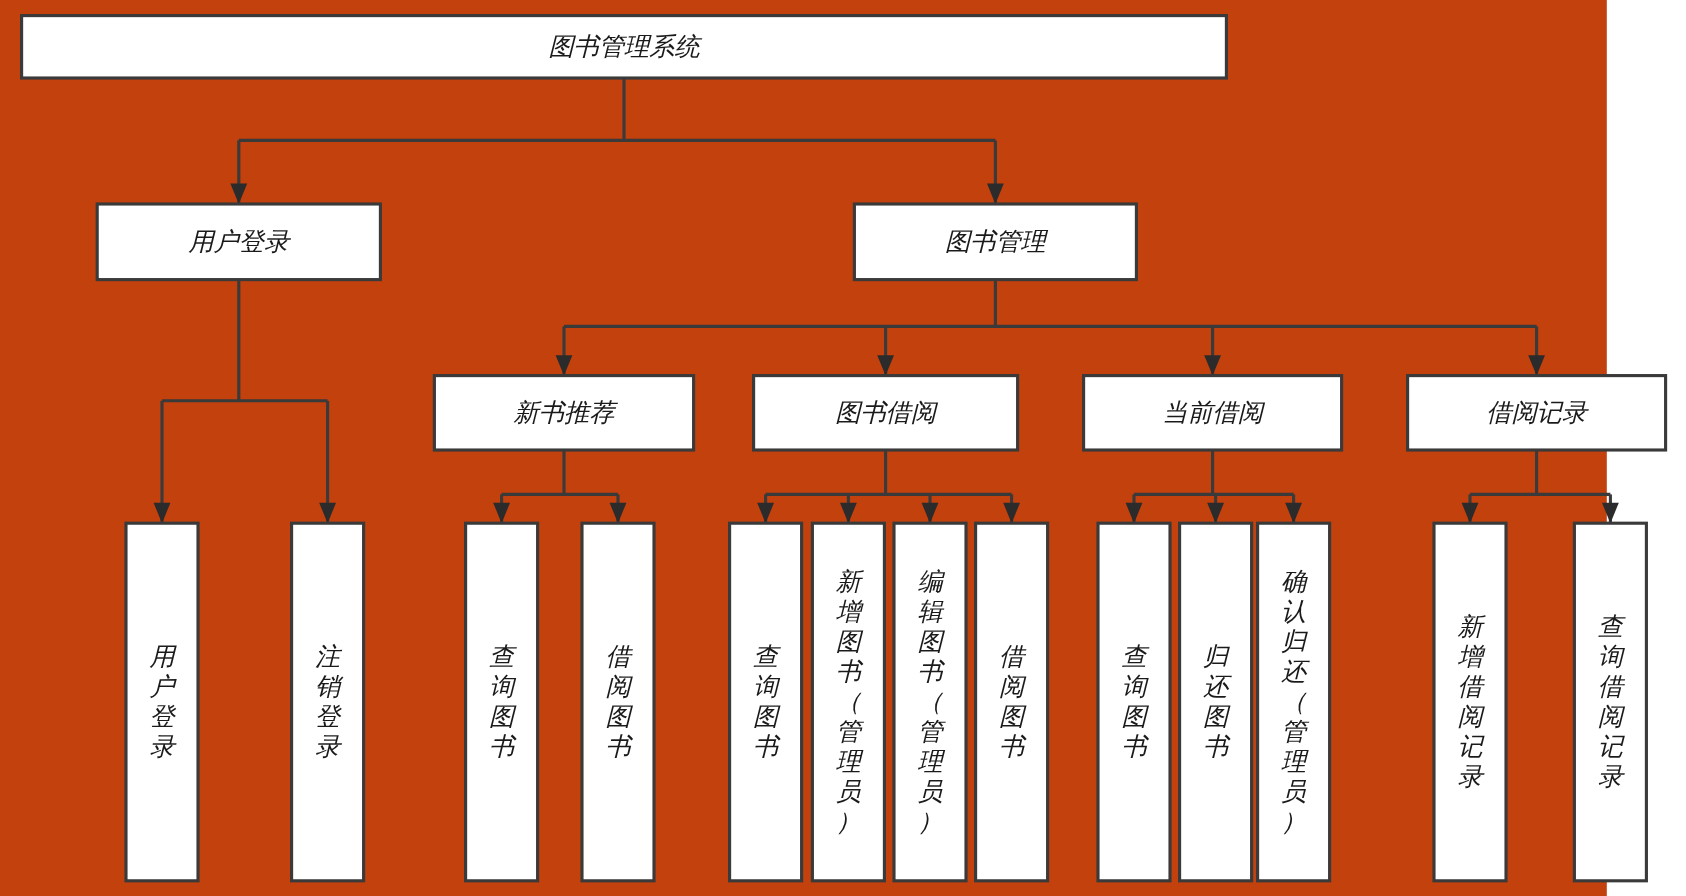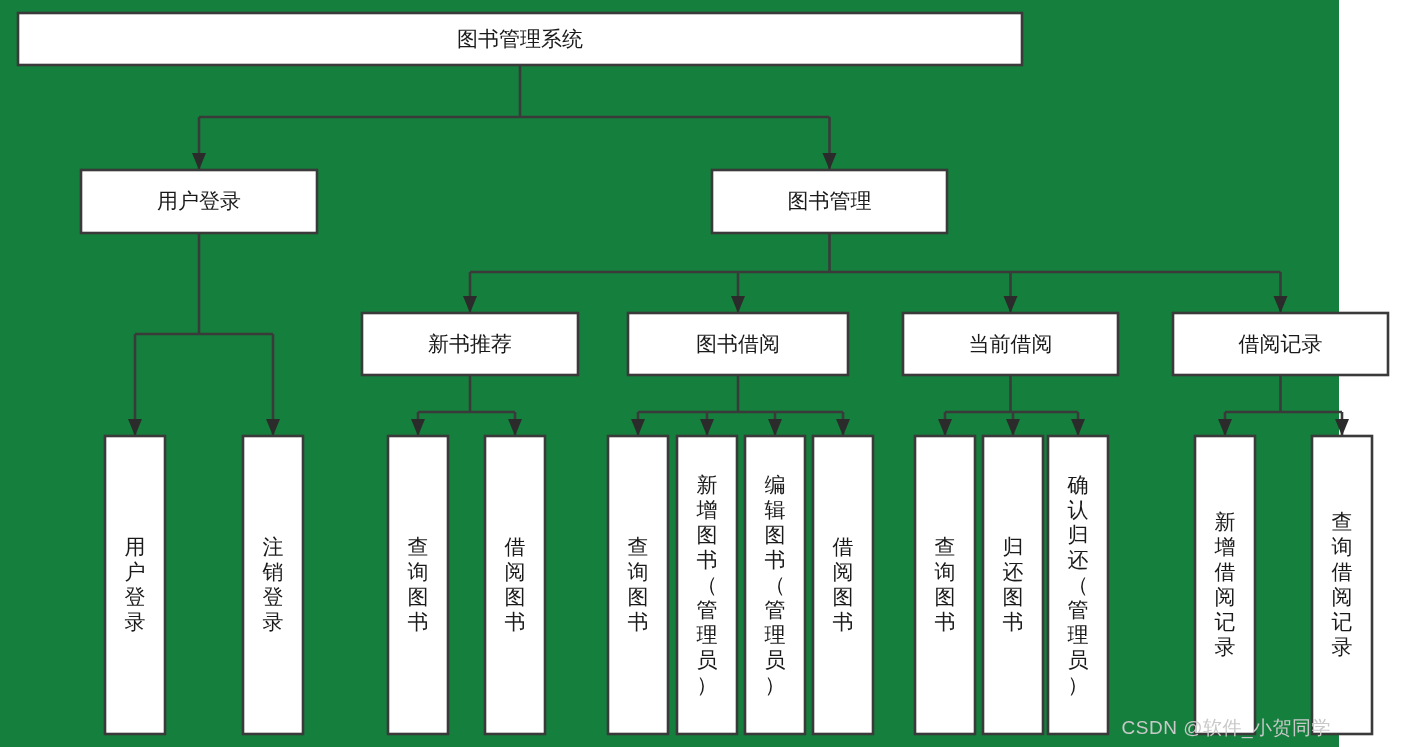--- a/index.html
+++ b/index.html
@@ -11,21 +11,22 @@
   body {
     width: 1405px;
     height: 747px;
     font-family: "Liberation Sans", "DejaVu Sans", sans-serif;
     overflow: hidden;
   }
   #diagram-root {
     position: relative;
     width: 1339px;
     height: 747px;
-    background: #15803d;
+    background: #c2410c;
+    font-style: italic;
   }
   svg.diagram-canvas {
     position: absolute;
     left: 0;
     top: 0;
     width: 1405px;
     height: 747px;
     display: block;
   }
   .node-box {
@@ -205,15 +206,14 @@
           <rect x="1195" y="436" width="60" height="298" class="node-box"></rect>
           <text x="1225" y="529" class="node-label-v"><tspan x="1225" dy="0">新</tspan><tspan x="1225" dy="25">增</tspan><tspan x="1225" dy="25">借</tspan><tspan x="1225" dy="25">阅</tspan><tspan x="1225" dy="25">记</tspan><tspan x="1225" dy="25">录</tspan></text>
         </g>
         <g>
           <rect x="1312" y="436" width="60" height="298" class="node-box"></rect>
           <text x="1342" y="529" class="node-label-v"><tspan x="1342" dy="0">查</tspan><tspan x="1342" dy="25">询</tspan><tspan x="1342" dy="25">借</tspan><tspan x="1342" dy="25">阅</tspan><tspan x="1342" dy="25">记</tspan><tspan x="1342" dy="25">录</tspan></text>
         </g>
       </g>
   </svg>
 
-  <div class="watermark-text">CSDN @软件_小贺同学</div>
 
 </div>
 
 </body></html>

